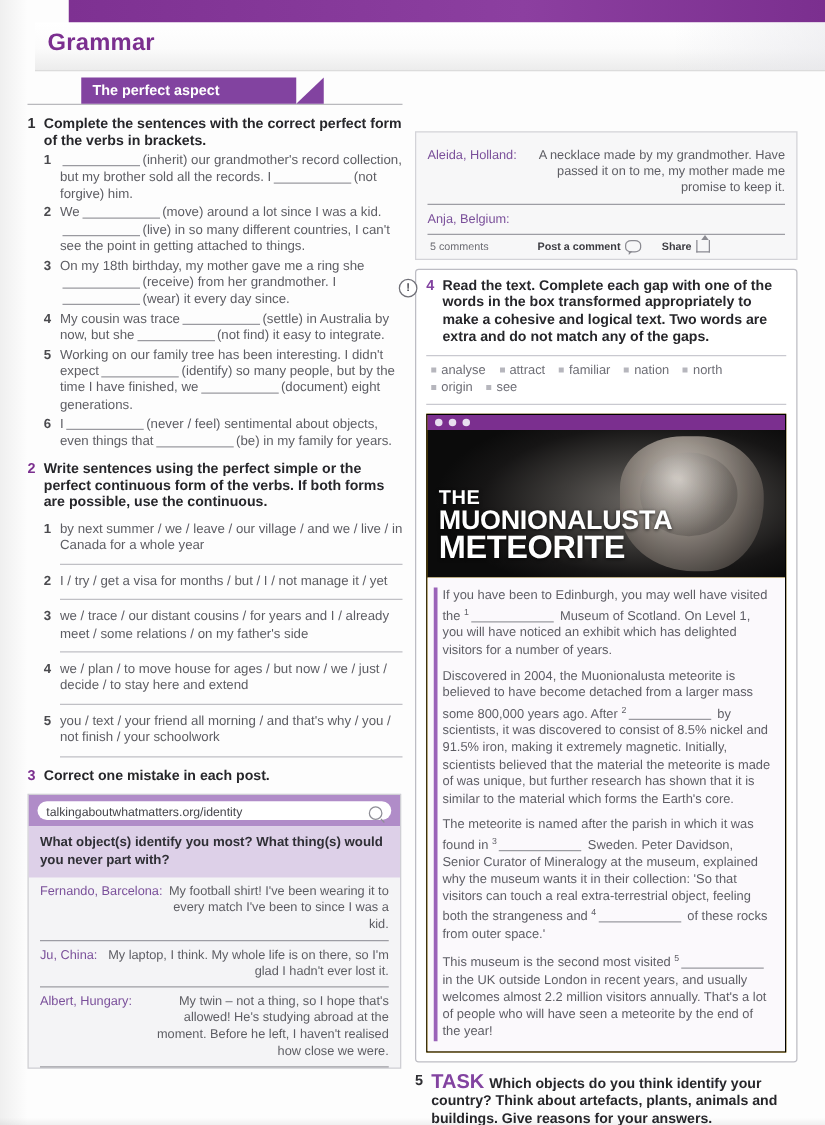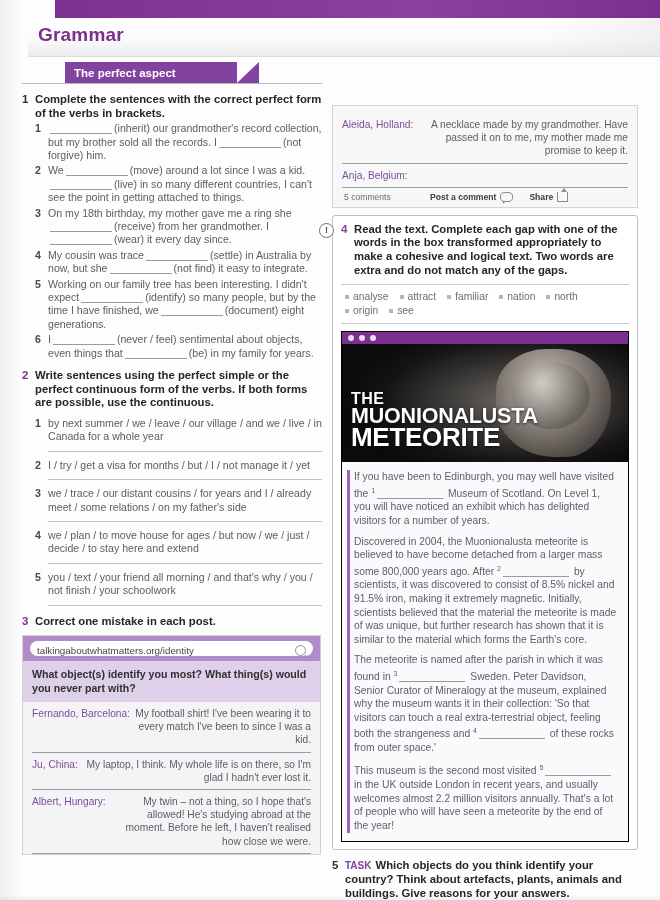--- a/index.html
+++ b/index.html
@@ -110,21 +110,21 @@
   .ht3{font-size:26px;letter-spacing:-.3px;}
   .atext{padding:8px 10px 9px 12px;position:relative;background:#fbf9fc;}
   .abar{position:absolute;left:5px;top:8px;bottom:8px;width:3px;background:#9a63b8;}
   .apara{font-size:10.3px;line-height:13.6px;color:#5e5e65;margin-bottom:7px;}
   .apara:last-child{margin-bottom:0;}
   .sup{font-size:7px;vertical-align:4px;color:#5e5e65;}
   .ab{display:inline-block;border-bottom:1px solid #9a9aa0;width:66px;vertical-align:-2px;margin:0 2px;}
 
   .ex5{display:flex;margin-top:9px;}
   .ex5 .ex-num{color:#2f2f33;}
-  .task{color:#8243a0;font-weight:bold;font-size:10px;margin-right:4px;}
+  .task{color:#8243a0;font-weight:bold;font-size:16px;margin-right:4px;}
   .ex5-txt{font-size:11.3px;font-weight:bold;line-height:13.8px;color:#26262a;}
 
   .bottom-shade{position:absolute;left:0;bottom:0;width:100%;height:6px;
      background:linear-gradient(180deg,rgba(0,0,0,0) 0%,rgba(0,0,0,.05) 100%);}
   .left-edge{position:absolute;left:0;top:0;width:22px;height:100%;
      background:linear-gradient(90deg,#efefef 0%,#fdfdfd 100%);}
 </style>
 </head>
 <body>
 

